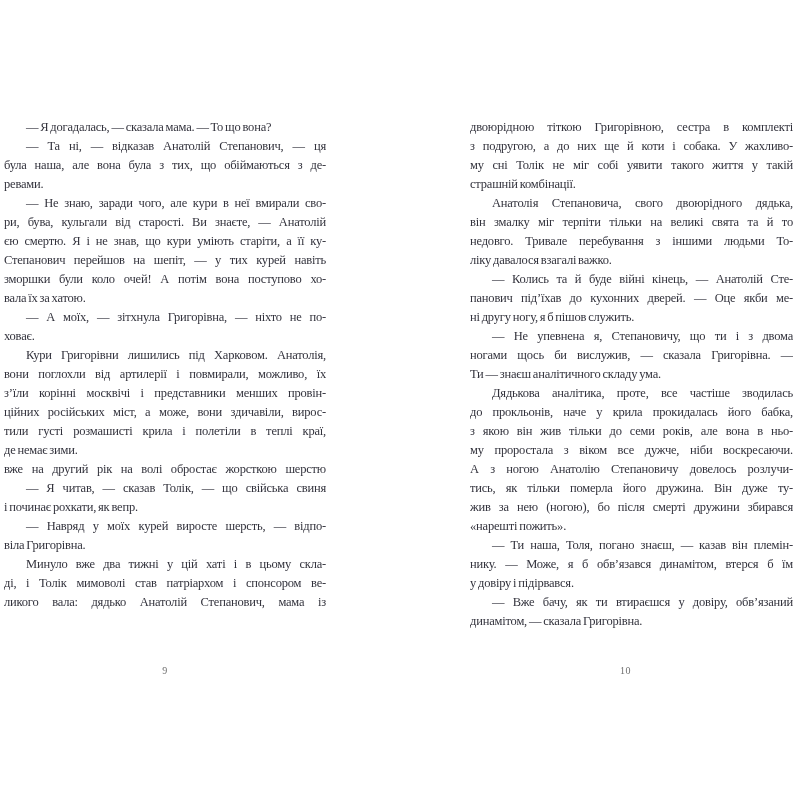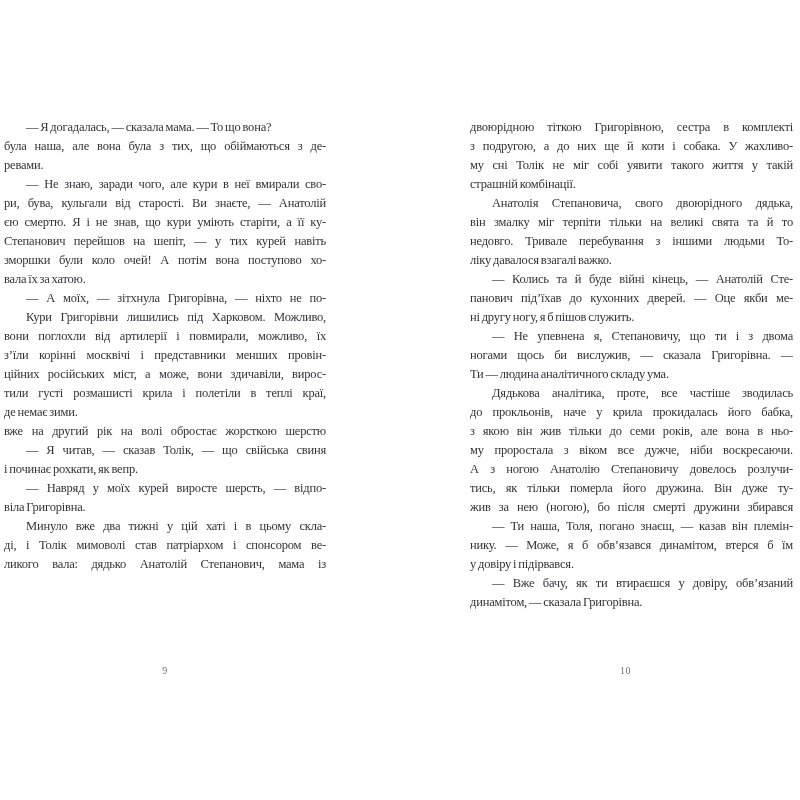--- a/index.html
+++ b/index.html
@@ -53,30 +53,32 @@
   #right-pagenum { left: 464px; width: 323px; }
 </style>
 </head>
 <body>
 
 <div class="spread">
 
   <div class="page" id="left-page">
     <div id="left-lines">
         <div class="line indent end">— Я догадалась, — сказала мама. — То що вона?</div>
+        <div class="line indent">— Та ні, — відказав Анатолій Степанович, — ця</div>
         <div class="line">була наша, але вона була з тих, що обіймаються з де-</div>
         <div class="line end">ревами.</div>
         <div class="line indent">— Не знаю, заради чого, але кури в неї вмирали сво-</div>
         <div class="line">ри, бува, кульгали від старості. Ви знаєте, — Анатолій</div>
         <div class="line">єю смертю. Я і не знав, що кури уміють старіти, а її ку-</div>
         <div class="line">Степанович перейшов на шепіт, — у тих курей навіть</div>
         <div class="line">зморшки були коло очей! А потім вона поступово хо-</div>
         <div class="line end">вала їх за хатою.</div>
         <div class="line indent">— А моїх, — зітхнула Григорівна, — ніхто не по-</div>
-        <div class="line indent">Кури Григорівни лишились під Харковом. Можливо,</div>
+        <div class="line end">ховає.</div>
+        <div class="line indent">Кури Григорівни лишились під Харковом. Анатолія,</div>
         <div class="line">вони поглохли від артилерії і повмирали, можливо, їх</div>
         <div class="line">з’їли корінні москвічі і представники менших провін-</div>
         <div class="line">ційних російських міст, а може, вони здичавіли, вирос-</div>
         <div class="line">тили густі розмашисті крила і полетіли в теплі краї,</div>
         <div class="line end">де немає зими.</div>
         <div class="line">вже на другий рік на волі обростає жорсткою шерстю</div>
         <div class="line indent">— Я читав, — сказав Толік, — що свійська свиня</div>
         <div class="line end">і починає рохкати, як вепр.</div>
         <div class="line indent">— Навряд у моїх курей виросте шерсть, — відпо-</div>
         <div class="line end">віла Григорівна.</div>
@@ -94,28 +96,29 @@
         <div class="line end">страшній комбінації.</div>
         <div class="line indent">Анатолія Степановича, свого двоюрідного дядька,</div>
         <div class="line">він змалку міг терпіти тільки на великі свята та й то</div>
         <div class="line">недовго. Тривале перебування з іншими людьми То-</div>
         <div class="line end">ліку давалося взагалі важко.</div>
         <div class="line indent">— Колись та й буде війні кінець, — Анатолій Сте-</div>
         <div class="line">панович під’їхав до кухонних дверей. — Оце якби ме-</div>
         <div class="line end">ні другу ногу, я б пішов служить.</div>
         <div class="line indent">— Не упевнена я, Степановичу, що ти і з двома</div>
         <div class="line">ногами щось би вислужив, — сказала Григорівна. —</div>
-        <div class="line end">Ти — людина аналітичного складу ума.</div>
+        <div class="line end">Ти — знаєш аналітичного складу ума.</div>
         <div class="line indent">Дядькова аналітика, проте, все частіше зводилась</div>
         <div class="line">до прокльонів, наче у крила прокидалась його бабка,</div>
         <div class="line">з якою він жив тільки до семи років, але вона в ньо-</div>
         <div class="line">му проростала з віком все дужче, ніби воскресаючи.</div>
         <div class="line">А з ногою Анатолію Степановичу довелось розлучи-</div>
         <div class="line">тись, як тільки померла його дружина. Він дуже ту-</div>
         <div class="line">жив за нею (ногою), бо після смерті дружини збирався</div>
+        <div class="line end">«нарешті пожить».</div>
         <div class="line indent">— Ти наша, Толя, погано знаєш, — казав він племін-</div>
         <div class="line">нику. — Може, я б обв’язався динамітом, втерся б їм</div>
         <div class="line end">у довіру і підірвався.</div>
         <div class="line indent">— Вже бачу, як ти втираєшся у довіру, обв’язаний</div>
         <div class="line end">динамітом, — сказала Григорівна.</div>
       </div>
   </div>
 
   <div class="page-number" id="left-pagenum">9</div>
 

